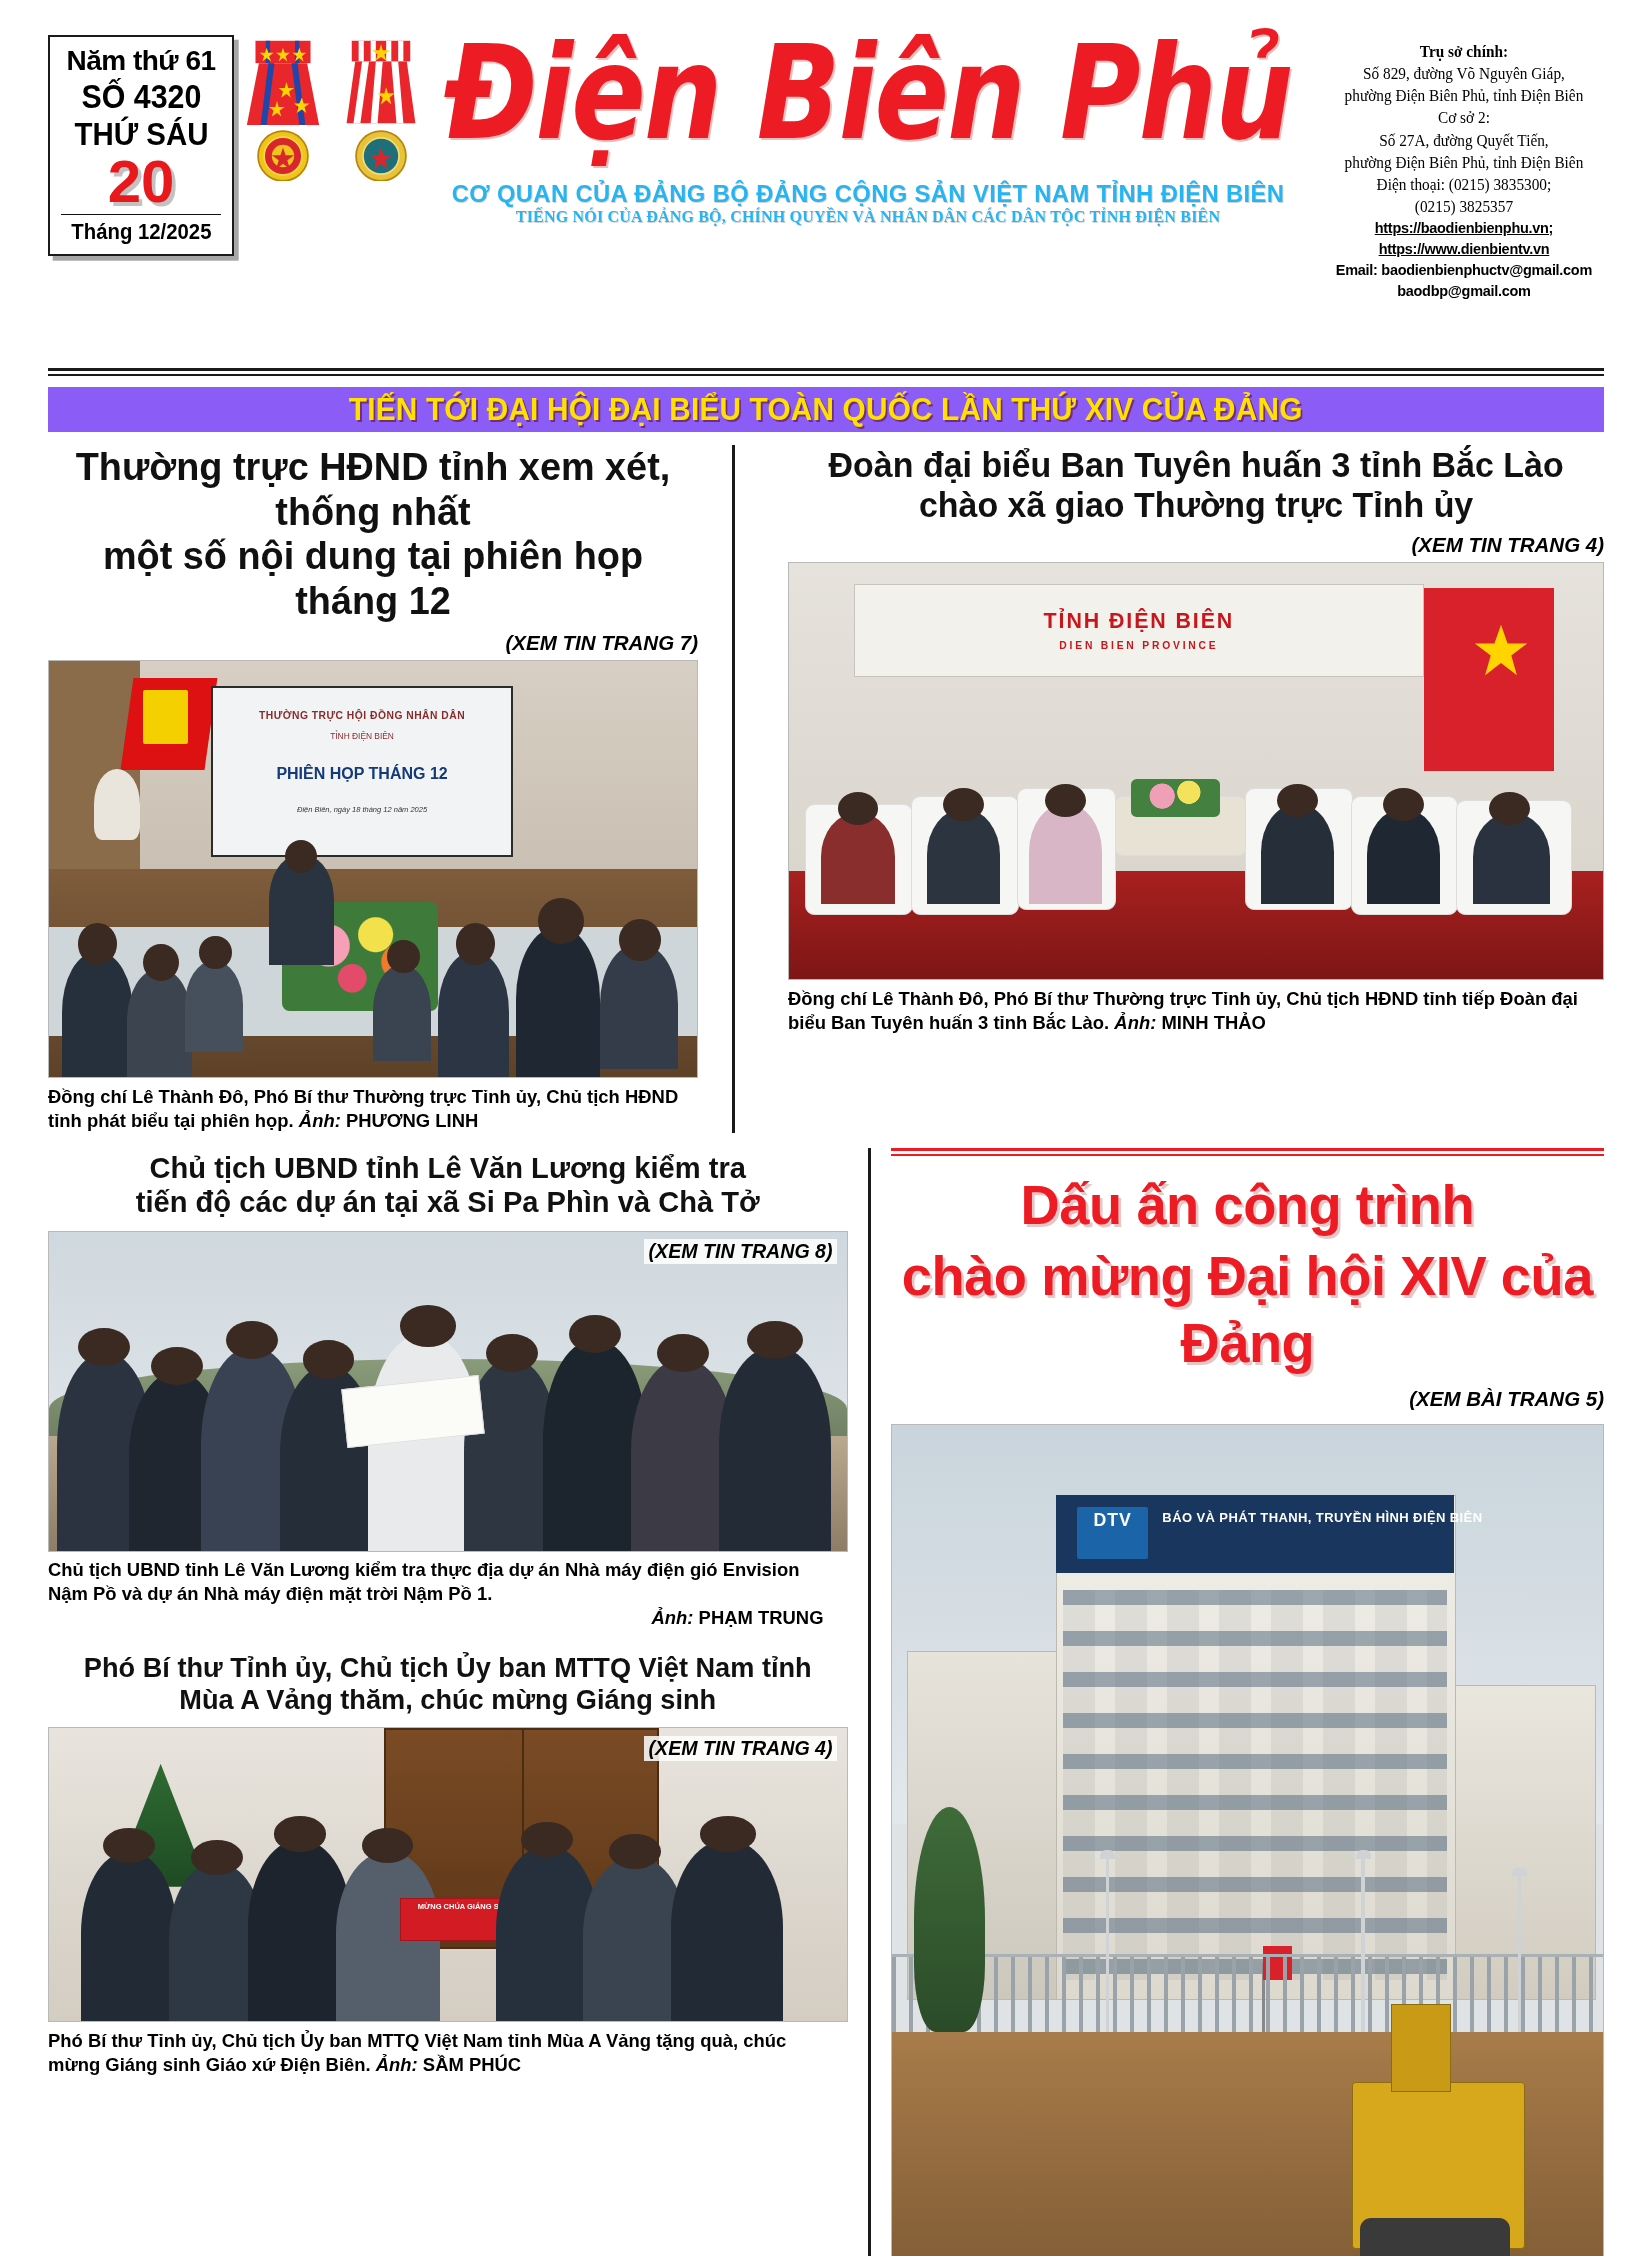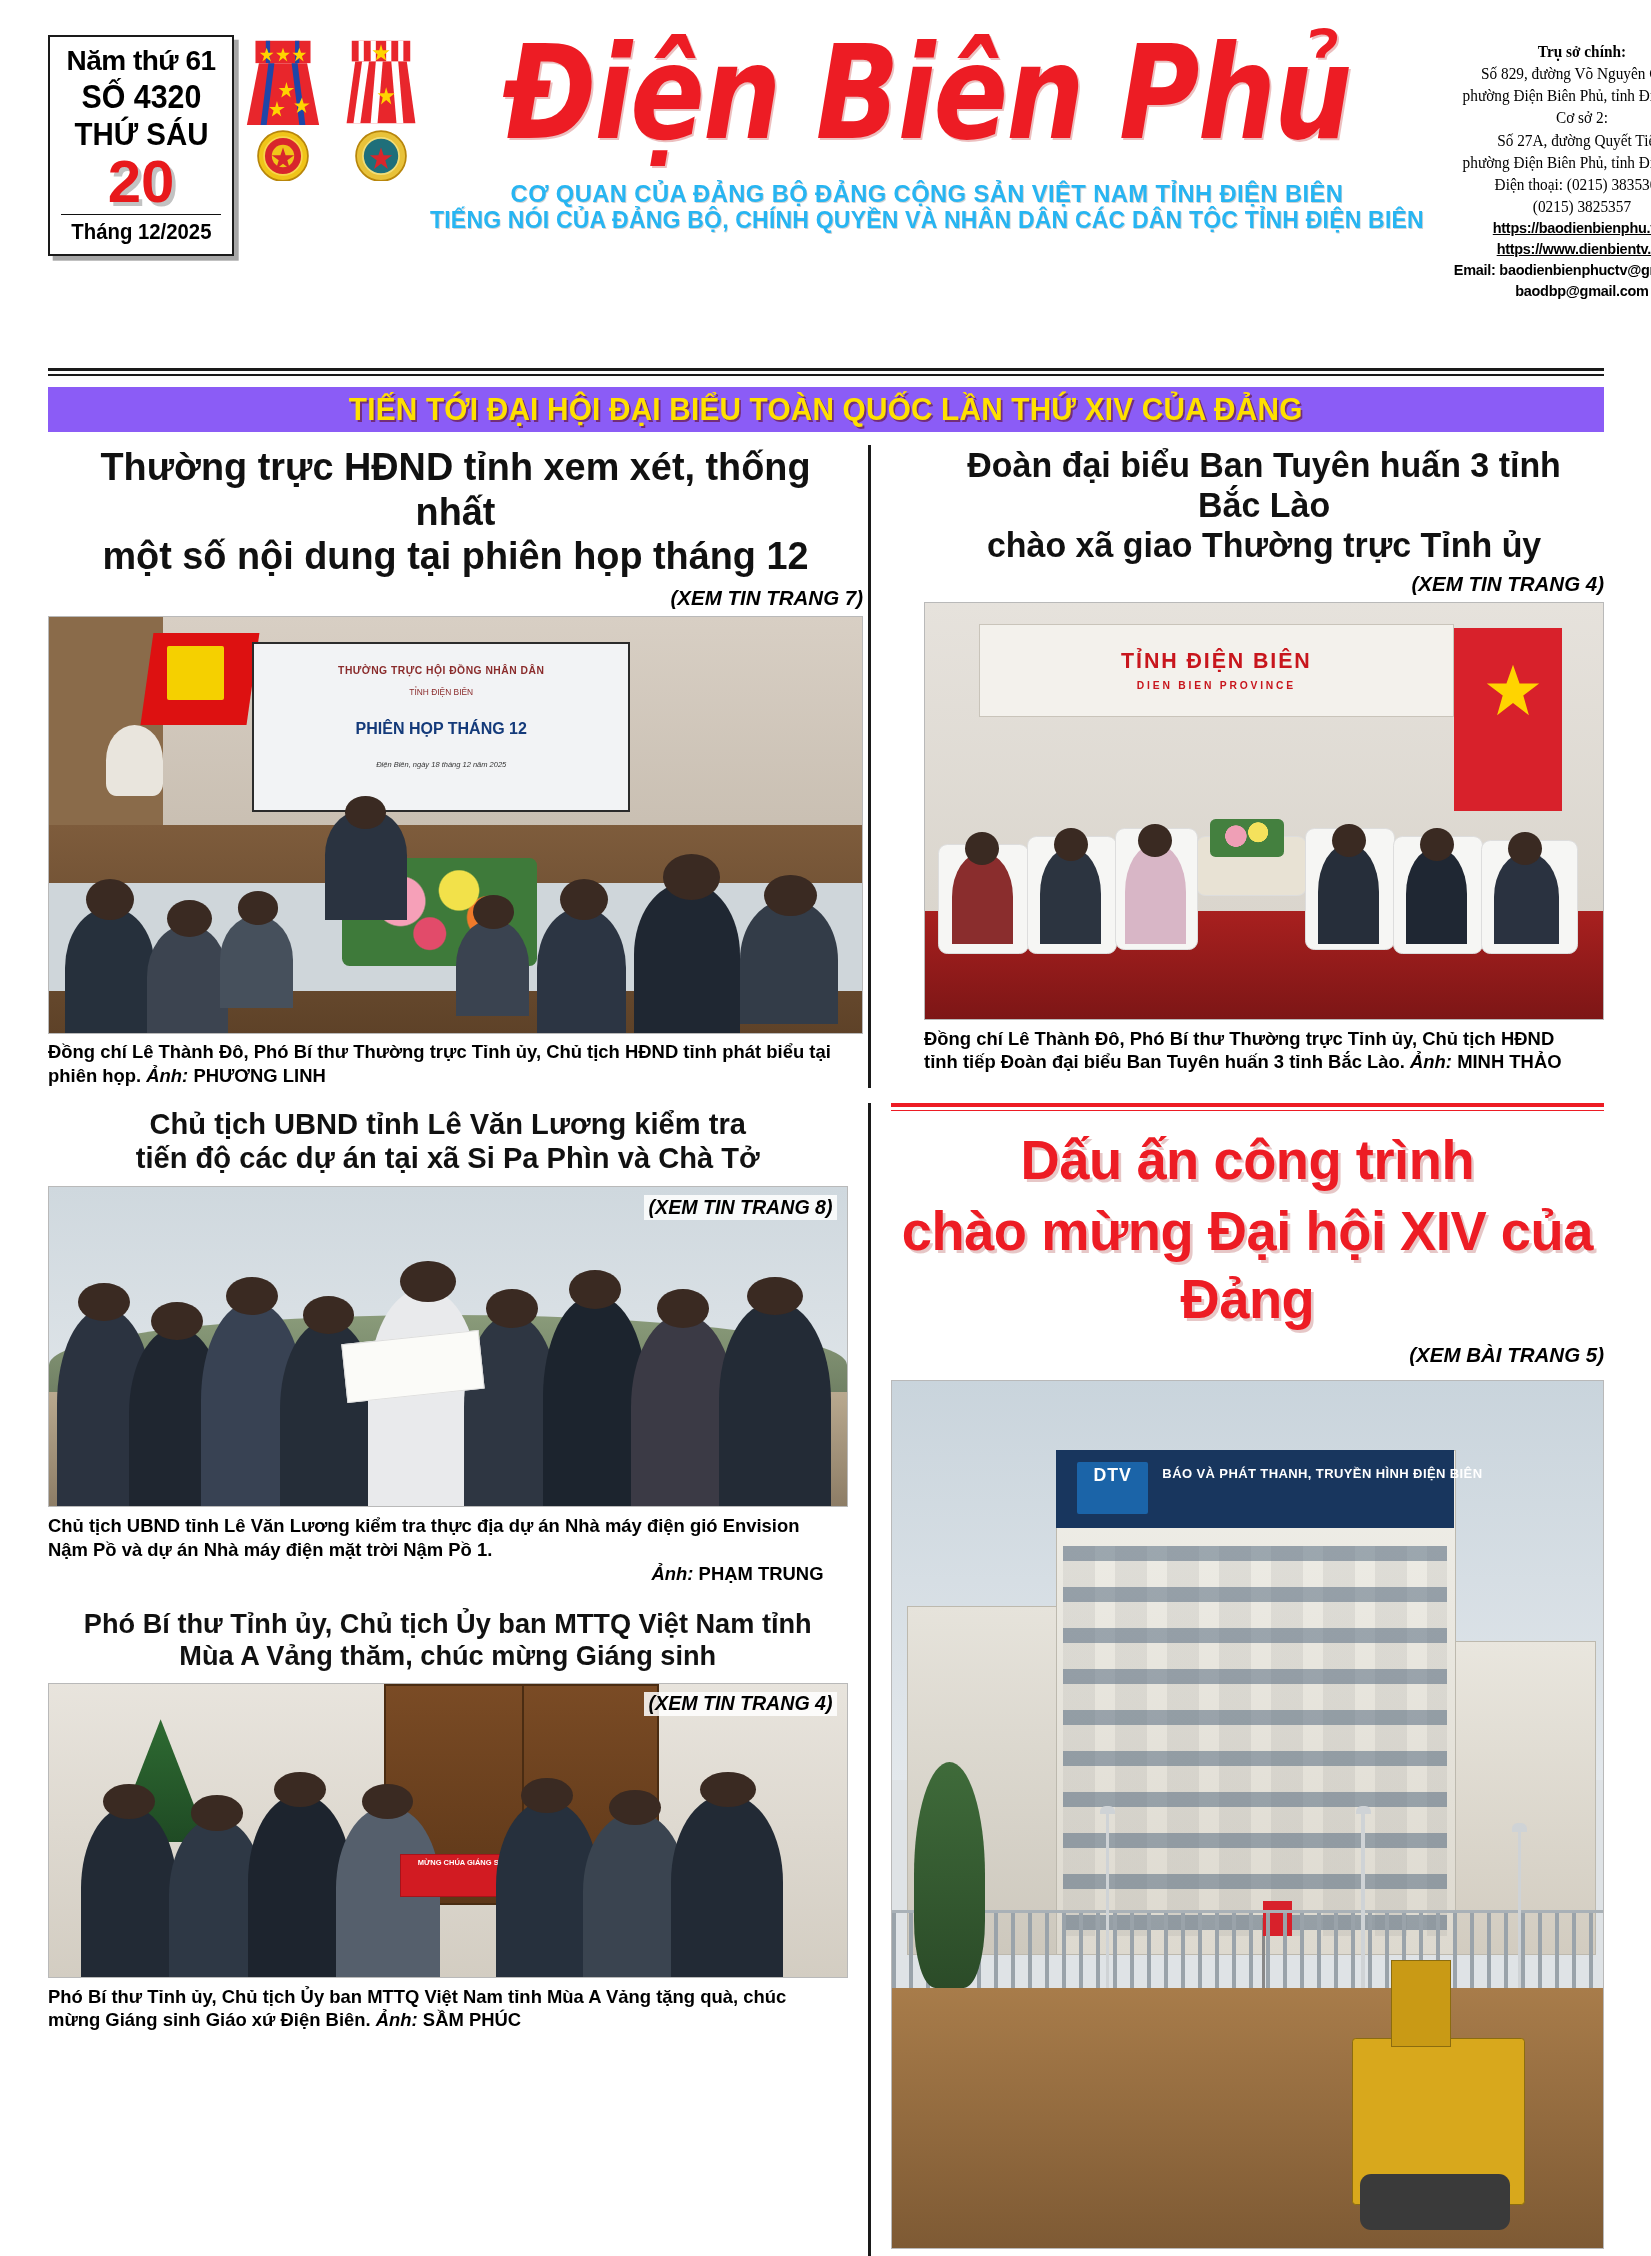--- a/index.html
+++ b/index.html
@@ -97,21 +97,21 @@
     text-shadow:1.9px 1.9px 0 rgba(180,0,0,.25);
   }
   .tagline1,.tagline2{
     color:#27b5f2;
     font-weight:bold;
     white-space:nowrap;
     line-height:1.12;
     text-shadow:0.9px 0.9px 0 rgba(0,0,0,.18);
   }
   .tagline1{font-size:24px;letter-spacing:0.4px;transform:scaleX(.99);}
-  .tagline2{font-size:23px;letter-spacing:0.2px;}
+  .tagline2{font-size:16px;letter-spacing:0.2px;font-family:Liberation Serif, serif;}
 
   .contact{
     flex:0 0 298px;
     padding-top:41px;
     text-align:center;
     font-family:"Liberation Serif", serif;
     font-size:16.3px;
     line-height:1.36;
     transform:scaleX(.94);
     transform-origin:right top;
@@ -141,21 +141,21 @@
     font-weight:bold;
     font-size:31px;
     letter-spacing:0.2px;
     transform:scaleX(.96);
     text-shadow:1.9px 1.9px 0 rgba(90,0,0,.5);
     white-space:nowrap;
   }
 
   
   .row-top{display:flex;margin-top:13px;}
-  .col-left-top{width:820px;padding-right:5px;box-sizing:border-box;}
+  .col-left-top{width:684px;padding-right:34px;box-sizing:border-box;}
   .vdiv{width:2.8px;background:#1a1a1a;margin:0 0px;}
   .col-right-top{flex:1;padding-left:37px;box-sizing:border-box;margin-left:16px;}
 
   .hl{
     text-align:center;
     font-weight:bold;
     line-height:1.14;
     color:#111;
     transform:scaleX(.97);
   }

